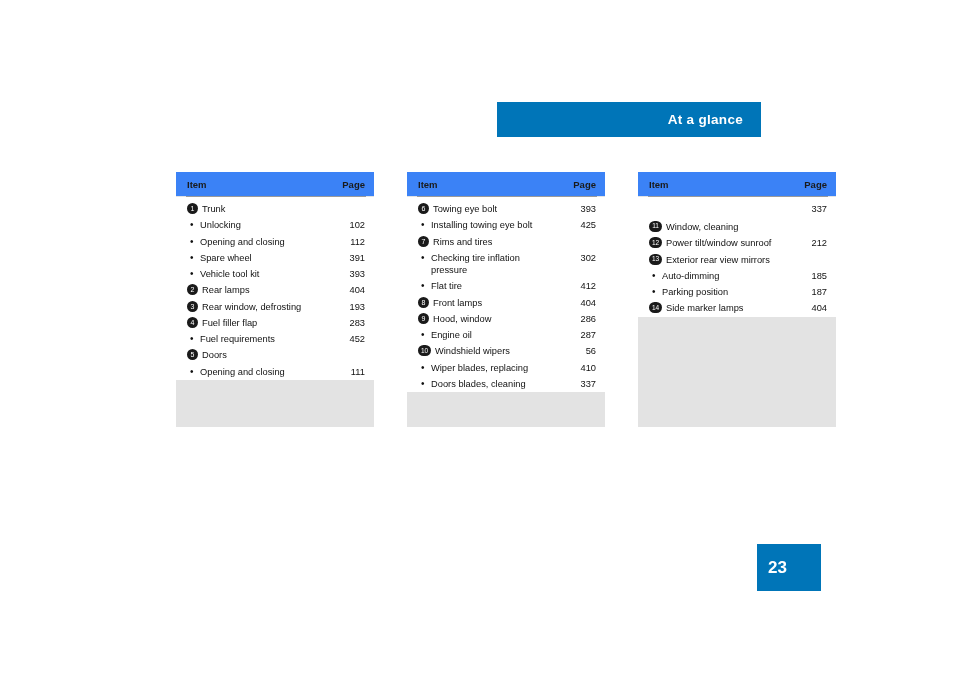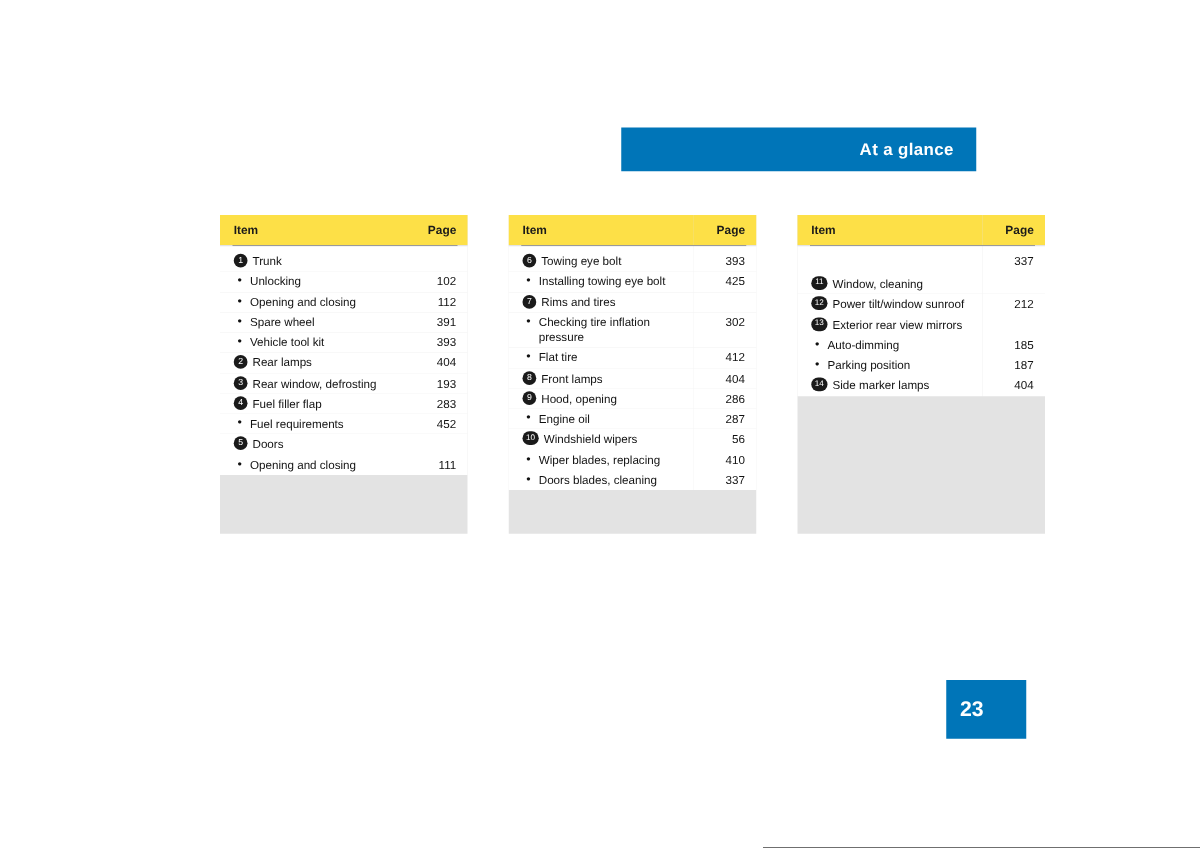--- a/index.html
+++ b/index.html
@@ -23,21 +23,21 @@
     width: 960px;
     height: 678px;
     background: #ffffff;
   }
 
   
   .header-bar {
     position: absolute;
     left: 497px;
     top: 102px;
-    width: 284px;
+    width: 264px;
     height: 35px;
     background: #0075b8;
     display: flex;
     align-items: center;
     justify-content: flex-end;
   }
   .header-title {
     color: #ffffff;
     font-size: 13.5px;
     font-weight: bold;
@@ -84,21 +84,21 @@
     width: 100%;
     border-collapse: collapse;
     table-layout: fixed;
   }
   .tbl th {
     font-size: 9.5px;
     font-weight: bold;
     color: #1a1a1a;
     text-align: left;
     padding: 7px 0 6px 0;
-    background: #fde047;
+    background: #3b82f6;
   }
   .tbl th.page-h {
     text-align: right;
     padding-right: 9px;
   }
   .tbl th.item-h {
     padding-left: 11px;
   }
   .thead-rule td {
     padding: 0;
@@ -372,21 +372,21 @@
                 <span class="numbox">8</span>
                 <span class="txt">Front lamps</span>
               </div>
             </td>
             <td class="cell-page">404</td>
           </tr>
           <tr>
             <td class="cell-label">
               <div class="rowflex plain-row pad-left">
                 <span class="numbox">9</span>
-                <span class="txt">Hood, opening</span>
+                <span class="txt">Hood, window</span>
               </div>
             </td>
             <td class="cell-page">286</td>
           </tr>
           <tr>
             <td class="cell-label">
               <div class="rowflex bullet-row">
                 <span class="txt">Engine oil</span>
               </div>
             </td>

